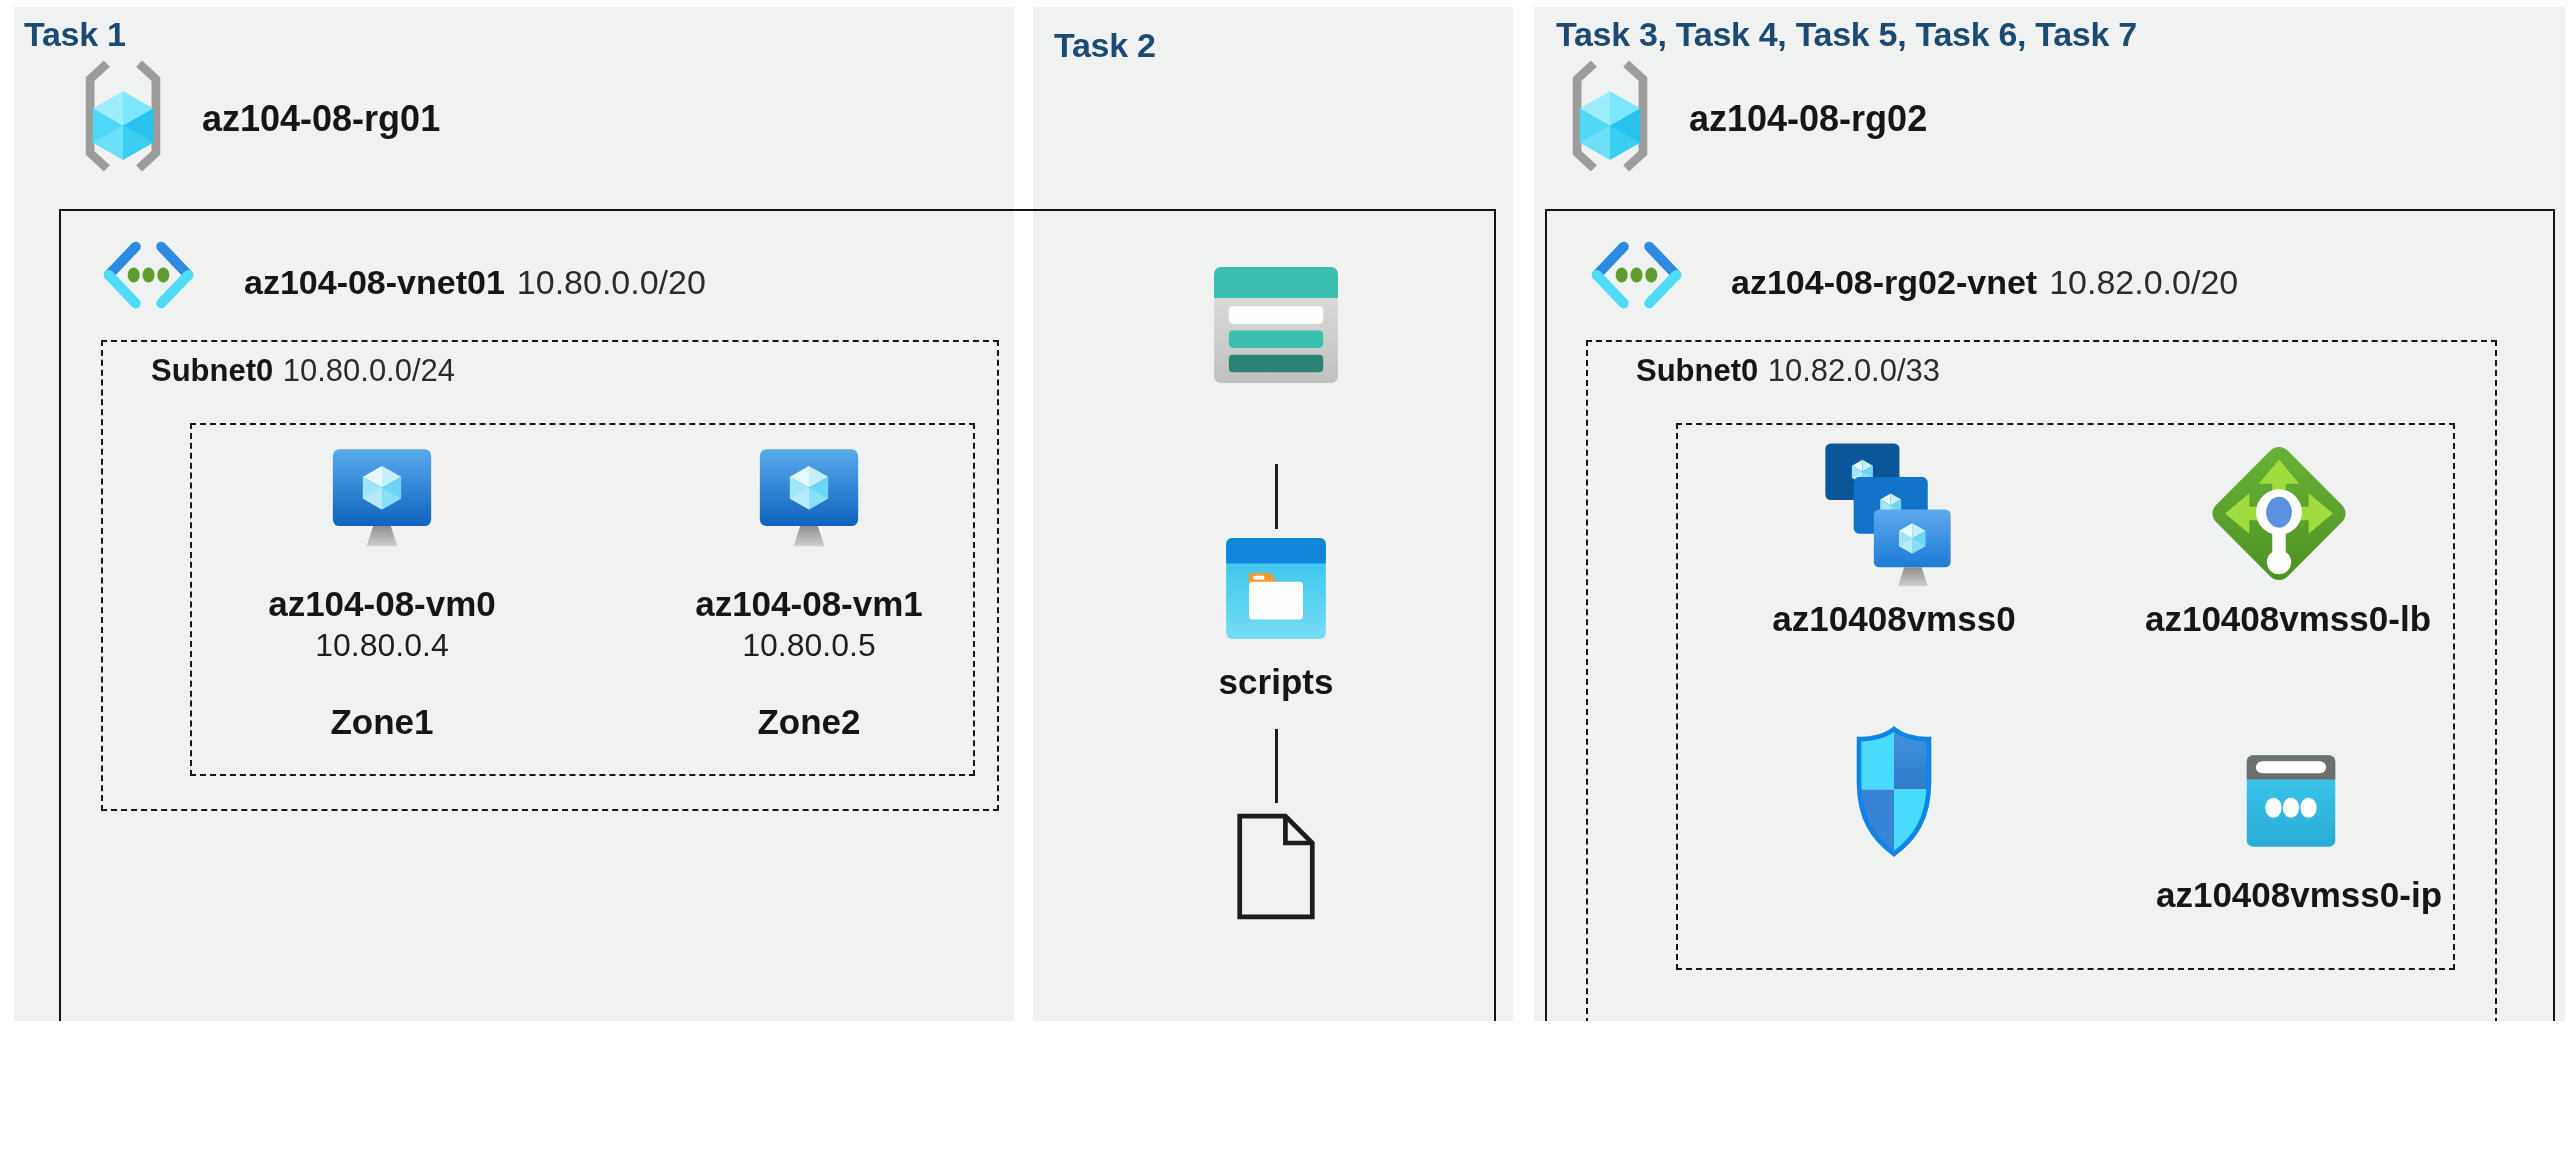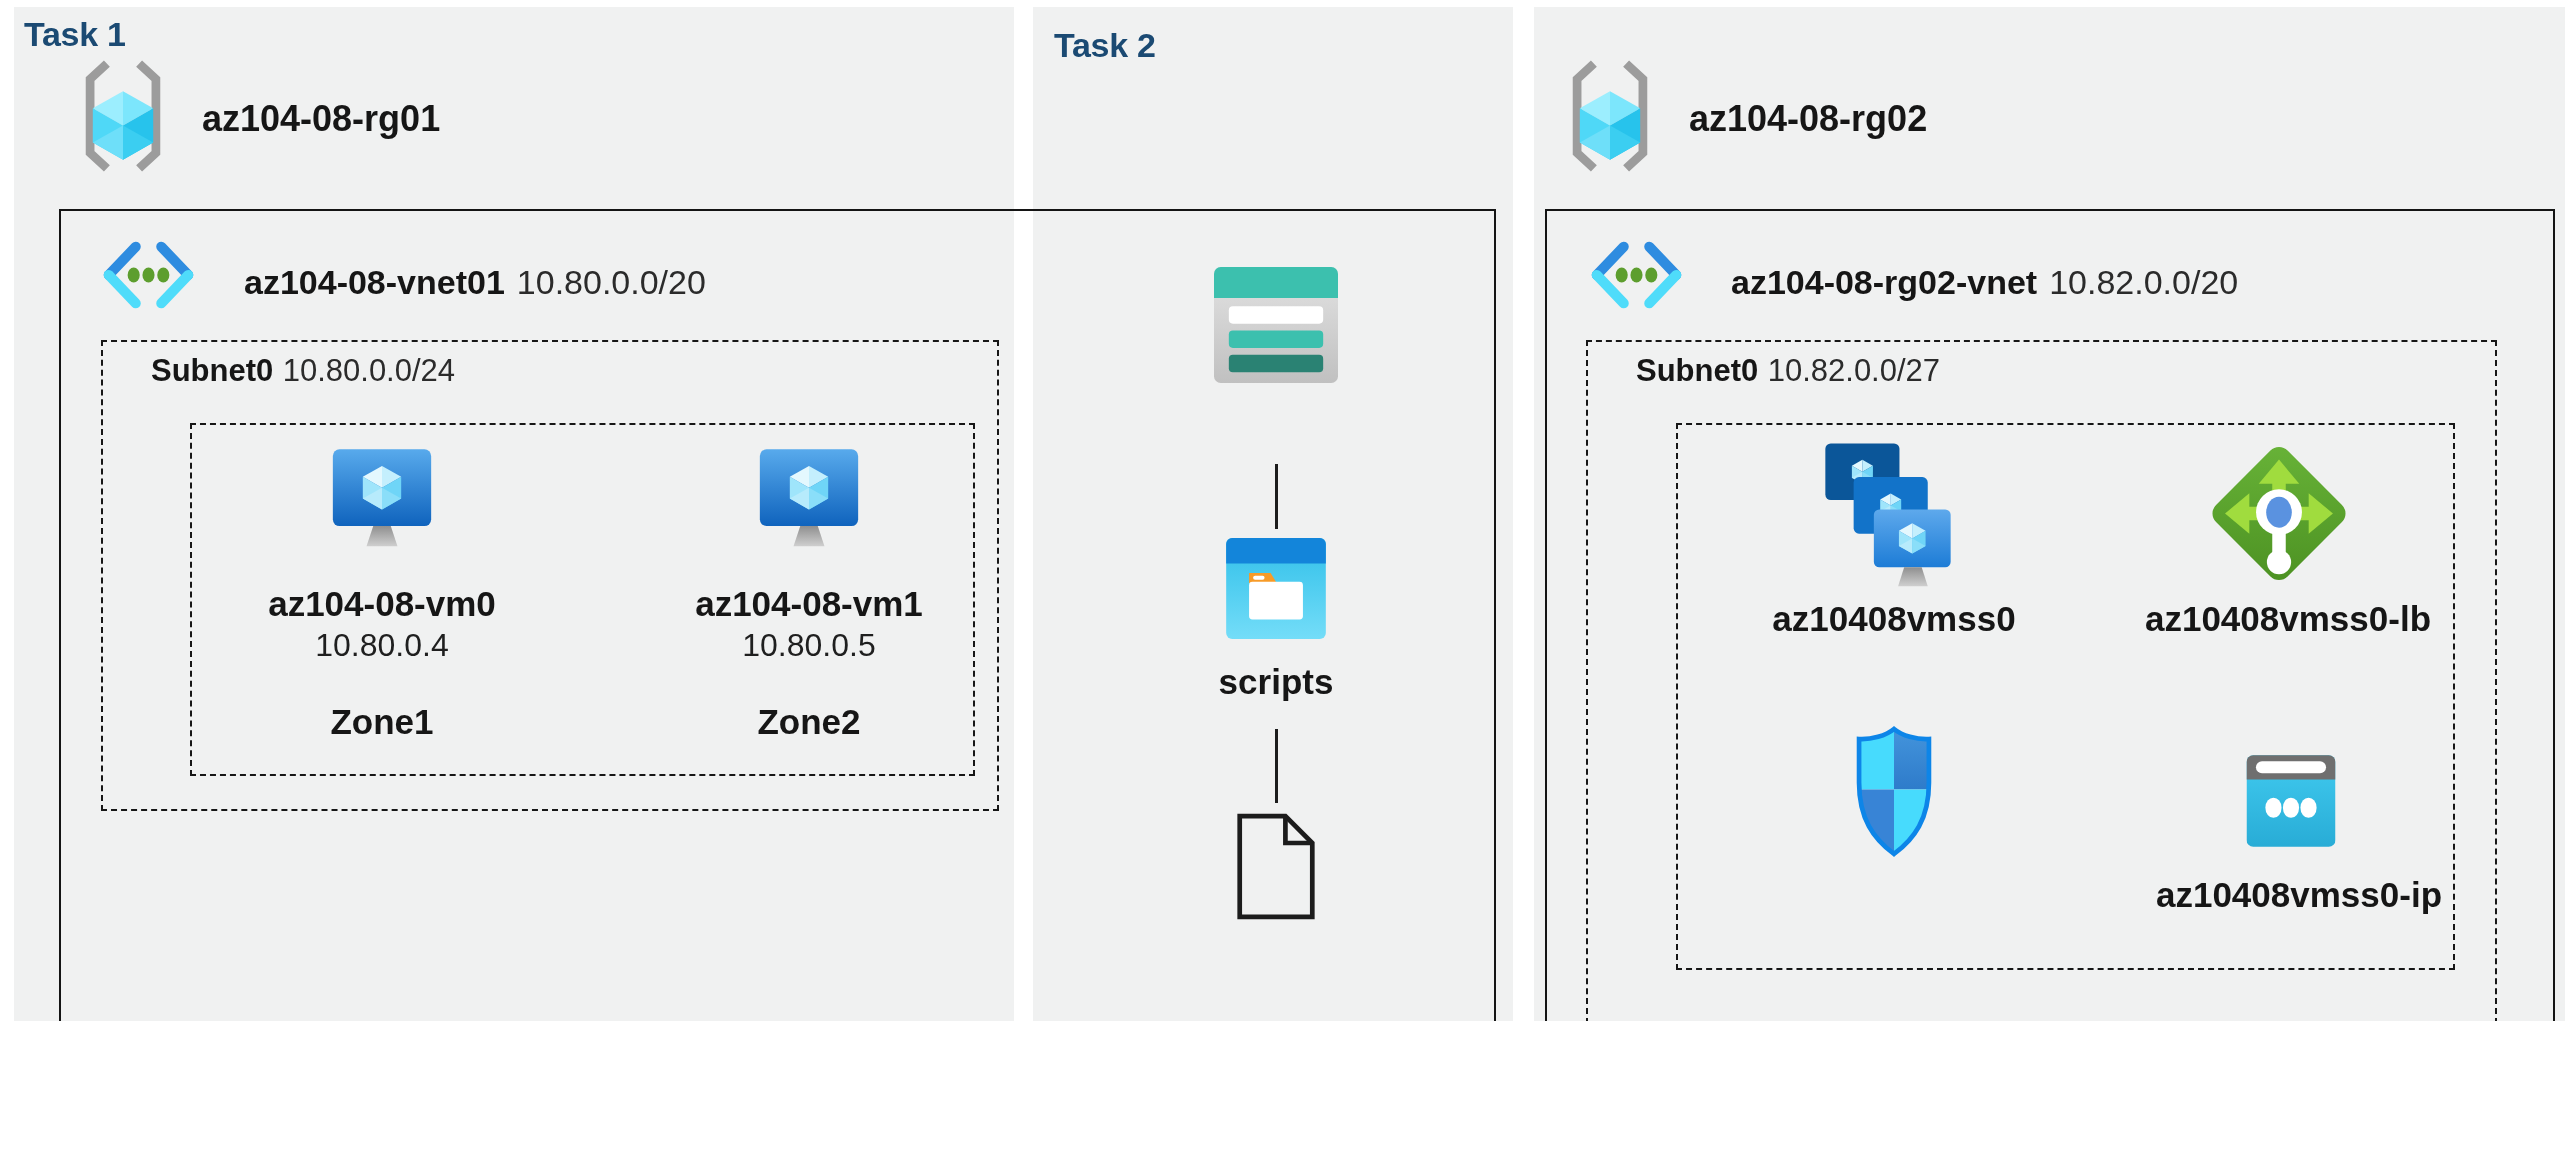--- a/index.html
+++ b/index.html
@@ -133,20 +133,21 @@
   <div class="solid-box" id="boxA"></div>
   <div class="solid-box" id="boxB"></div>
 
   <div class="dashed-box" id="dashedA1"></div>
   <div class="dashed-box" id="dashedA2"></div>
   <div class="dashed-box" id="dashedB1"></div>
   <div class="dashed-box" id="dashedB2"></div>
 
   <div class="task-header" id="h1">Task 1</div>
   <div class="task-header" id="h2">Task 2</div>
+  <div class="task-header" id="h3">Task 3, Task 4, Task 5, Task 6, Task 7</div>
 
   <svg class="abs" style="left:76px;top:58px" width="94" height="116" viewBox="0 0 140 172">
     <polyline points="46,8 21,31 21,141 46,164" fill="none" stroke="#9c9c9c" stroke-width="13"></polyline>
     <polyline points="94,8 119,31 119,141 94,164" fill="none" stroke="#9c9c9c" stroke-width="13"></polyline>
     <use href="#cube-rg" transform="translate(70,100) scale(1.5)"></use>
   </svg>
   <div class="abs rg-label" style="left:202px;top:98px">az104-08-rg01</div>
 
   <svg class="abs" style="left:98px;top:237px" width="101" height="76" viewBox="0 0 150 112">
     <line x1="56" y1="14" x2="16" y2="56" stroke="#2e8ce0" stroke-width="15" stroke-linecap="round"></line>
@@ -223,21 +224,21 @@
     <line x1="134" y1="56" x2="94" y2="98" stroke="#4fdcfa" stroke-width="15" stroke-linecap="round"></line>
     <ellipse cx="53" cy="56" rx="9" ry="11" fill="#5d9e2e"></ellipse>
     <ellipse cx="75" cy="56" rx="9" ry="11" fill="#5d9e2e"></ellipse>
     <ellipse cx="97" cy="56" rx="9" ry="11" fill="#5d9e2e"></ellipse>
   </svg>
   <div class="abs vnet-label" style="left:1731px;top:263px">
     <span class="nm">az104-08-rg02-vnet</span><span class="cidr">10.82.0.0/20</span>
   </div>
 
   <div class="abs subnet-label" style="left:1636px;top:353px">
-    <span class="nm">Subnet0</span><span class="cidr">10.82.0.0/27</span>
+    <span class="nm">Subnet0</span><span class="cidr">10.82.0.0/33</span>
   </div>
 
   <svg class="abs cc" style="left:1888px;top:442px" width="128" height="147" viewBox="0 0 190 218">
     <rect x="2" y="2" width="110" height="84" rx="8" fill="#0b5699"></rect>
     <use href="#cube-light" transform="translate(57,44) scale(0.52)"></use>
     <rect x="44" y="52" width="110" height="84" rx="8" fill="#1273c9"></rect>
     <use href="#cube-light" transform="translate(99,94) scale(0.52)"></use>
     <rect x="74" y="100" width="114" height="86" rx="8" fill="url(#gVmssF)"></rect>
     <use href="#cube-light" transform="translate(131,143) scale(0.66)"></use>
     <polygon points="119,186 145,186 154,214 110,214" fill="url(#gStand)"></polygon>

